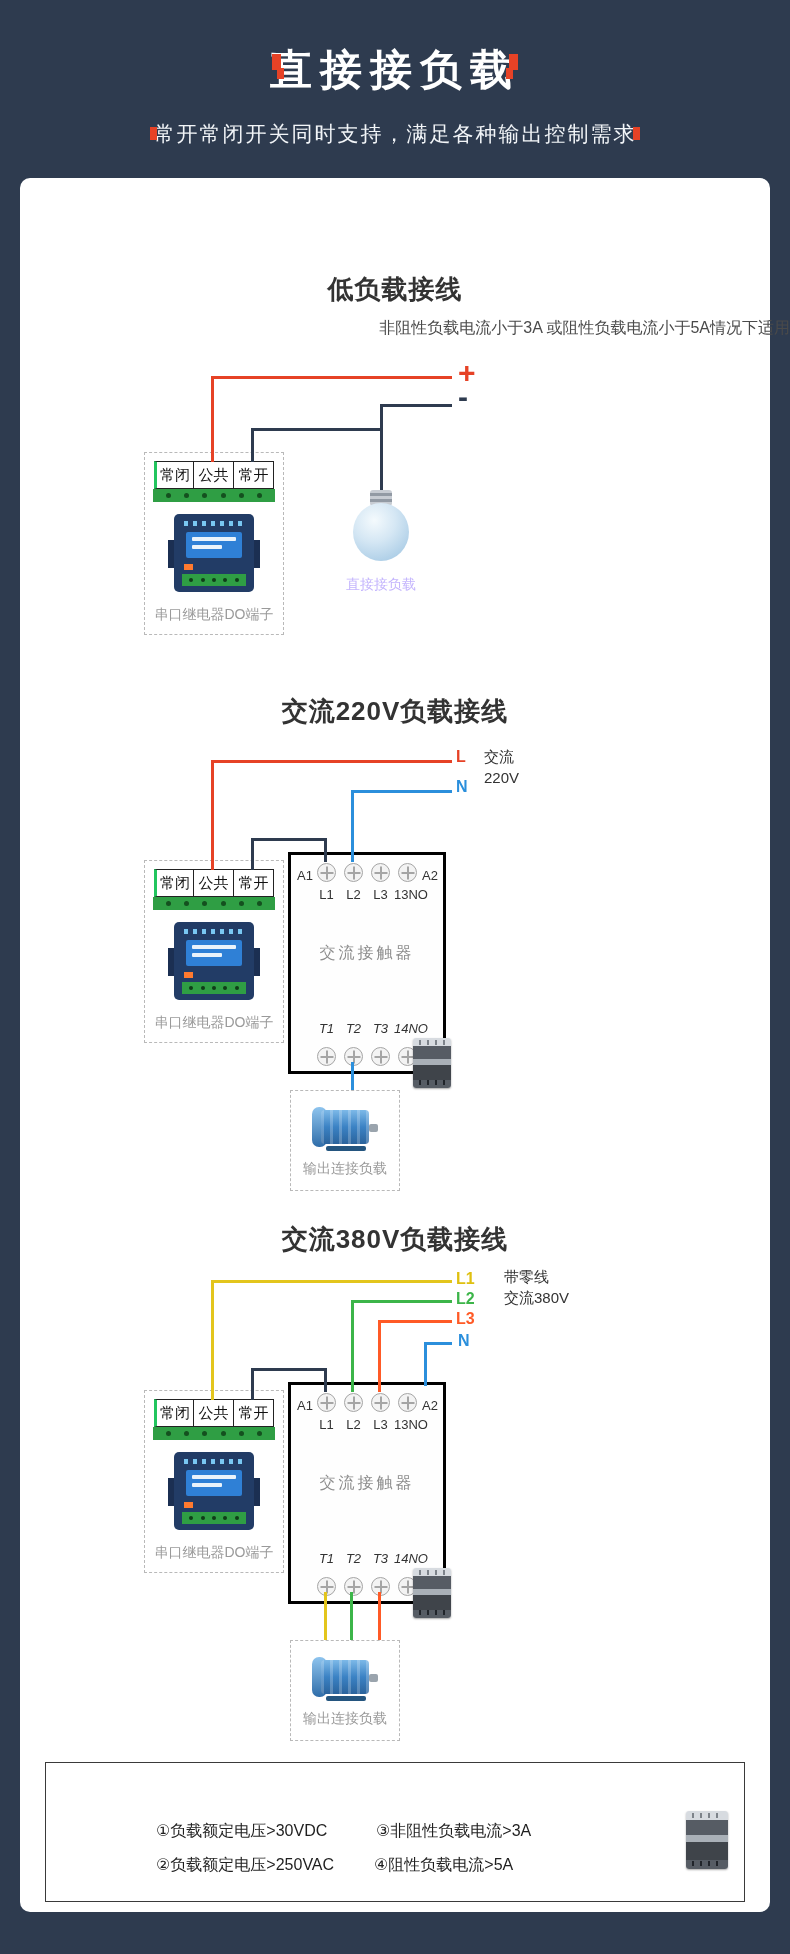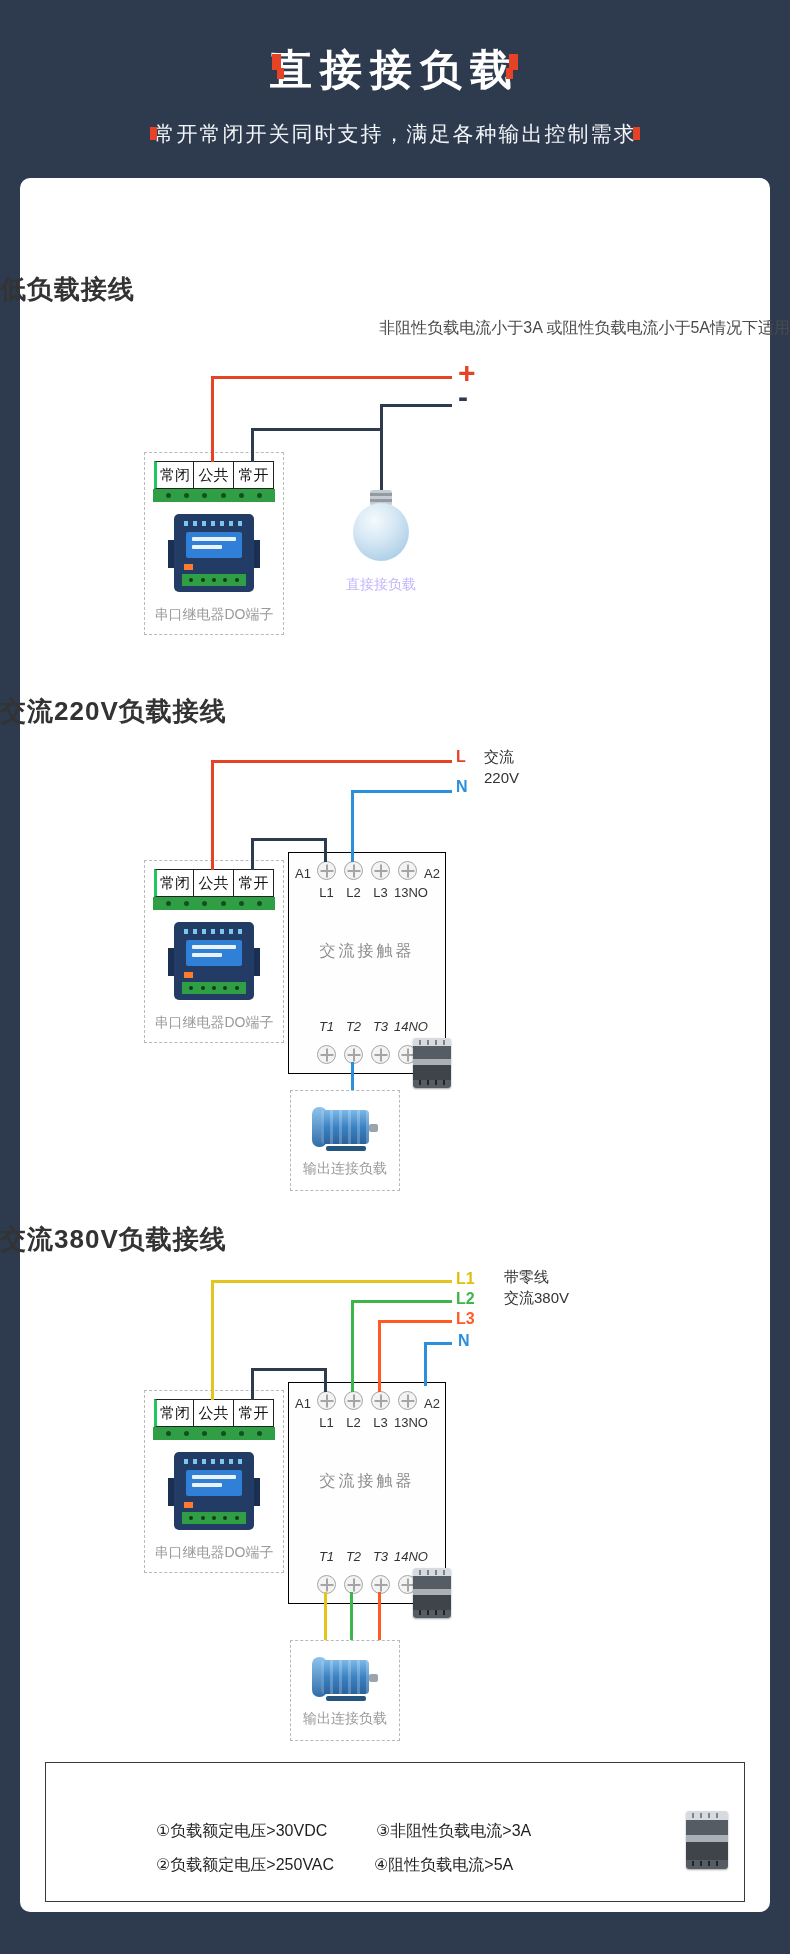--- a/index.html
+++ b/index.html
@@ -6,21 +6,21 @@
   html,body{background:#1f2835;}
   .page{position:relative;width:790px;height:1954px;margin:0 auto;background:#2e3b4f;font-family:"Liberation Sans","DejaVu Sans",sans-serif;overflow:hidden;}
   .header-title{position:absolute;top:42px;left:0;width:100%;text-align:center;color:#fff;font-size:42px;font-weight:bold;letter-spacing:8px;}
   .accent{position:absolute;width:12px;height:26px;}
   .accent::before{content:"";position:absolute;left:0;top:0;width:9px;height:16px;background:#e64226;}
   .accent::after{content:"";position:absolute;left:5px;top:14px;width:7px;height:11px;background:#e64226;}
   .accent.flip{transform:scaleX(-1);}
   .header-subtitle{position:absolute;top:120px;left:0;width:100%;text-align:center;color:#f2f5f8;font-size:21px;letter-spacing:2px;}
   .submark{position:absolute;width:7px;height:13px;background:#e64226;}
   .card{position:absolute;left:20px;top:178px;width:750px;height:1734px;background:#fff;border-radius:10px;}
-  .sec-title{position:absolute;left:0;width:100%;text-align:left;font-size:26px;font-weight:bold;color:#333;letter-spacing:1px;}
+  .sec-title{position:absolute;left:0;width:100%;text-align:center;font-size:26px;font-weight:bold;color:#333;letter-spacing:1px;}
   .sec-caption{position:absolute;left:0;width:100%;text-align:right;font-size:16px;color:#4a4a4a;}
   .wire{position:absolute;}
   .wh{height:3px;}
   .wv{width:3px;}
   .c-red{background:#e64226;} .c-dark{background:#2e3b4f;} .c-blue{background:#2b8fdc;}
   .c-yellow{background:#e3c51c;} .c-green{background:#3cb549;} .c-orange{background:#ff5a26;}
   .wlabel{position:absolute;font-weight:bold;font-size:16px;}
   .t-red{color:#e64226;} .t-dark{color:#2e3b4f;} .t-blue{color:#2b8fdc;}
   .t-yellow{color:#dfc010;} .t-green{color:#3cb549;} .t-orange{color:#ff5a26;}
   .sign{font-size:30px;line-height:1;}
@@ -39,21 +39,21 @@
   .r-label i{display:block;height:4px;background:rgba(255,255,255,.9);margin:5px 6px 0;border-radius:1px;}
   .r-label i+i{width:30px;margin:4px auto 0 6px;}
   .r-dot{position:absolute;left:10px;top:50px;width:9px;height:6px;background:#ff7a2f;}
   .r-strip{position:absolute;left:8px;bottom:6px;width:64px;height:12px;background:#2f9e44;display:flex;align-items:center;justify-content:space-evenly;}
   .r-strip i{width:4px;height:4px;border-radius:50%;background:#0f3d18;}
   .r-caption{margin-top:14px;font-size:14px;color:#9a9a9a;}
   .bulb{position:absolute;width:56px;text-align:center;}
   .bulb-cap{width:22px;height:16px;margin:0 auto;background:repeating-linear-gradient(180deg,#c7ccd3 0 3px,#929aa4 3px 6px);border-radius:3px;}
   .bulb-globe{width:56px;height:58px;margin-top:-3px;border-radius:50%;background:radial-gradient(circle at 38% 30%,#f4fafd 0%,#d5e7f4 40%,#a8cbe5 85%,#92b8d8 100%);}
   .img-caption{position:absolute;font-size:14px;color:#c4b5fd;text-align:center;}
-  .cbox{position:absolute;left:288px;width:158px;height:222px;border:1px solid #000000;background:#fefefe;}
+  .cbox{position:absolute;left:288px;width:158px;height:222px;border:3px solid #000000;background:#fefefe;}
   .cbox .ca{position:absolute;top:13px;font-size:13px;color:#333;}
   .srow{position:absolute;left:0;top:8px;width:100%;display:flex;justify-content:center;gap:8px;}
   .srow.bottom{top:192px;}
   .screw{position:relative;width:19px;height:19px;border-radius:50%;background:#f3f3f3;border:1px solid #a5a5a5;}
   .screw::before{content:"";position:absolute;left:50%;top:50%;width:13px;height:2px;background:#a5a5a5;transform:translate(-50%,-50%);}
   .screw::after{content:"";position:absolute;left:50%;top:50%;width:2px;height:13px;background:#a5a5a5;transform:translate(-50%,-50%);}
   .trow{position:absolute;left:0;width:100%;display:flex;justify-content:center;}
   .trow span{width:27px;text-align:center;font-size:13px;color:#333;}
   .trow span:last-child{font-size:13px;line-height:16px;}
   .trow.top{top:32px;}

